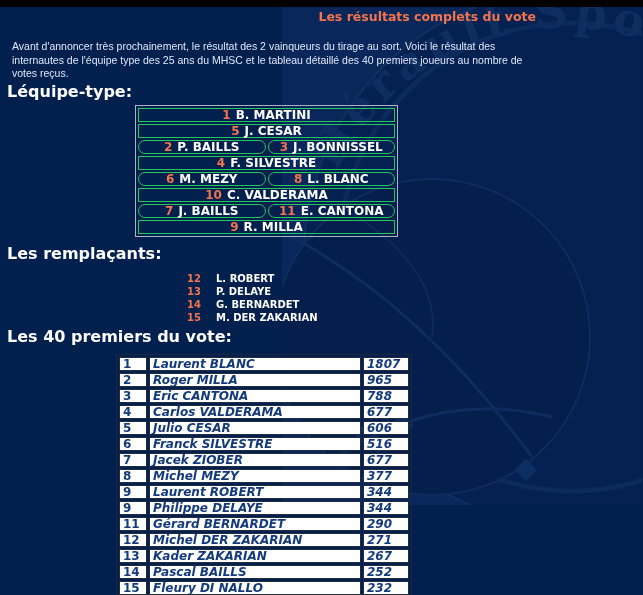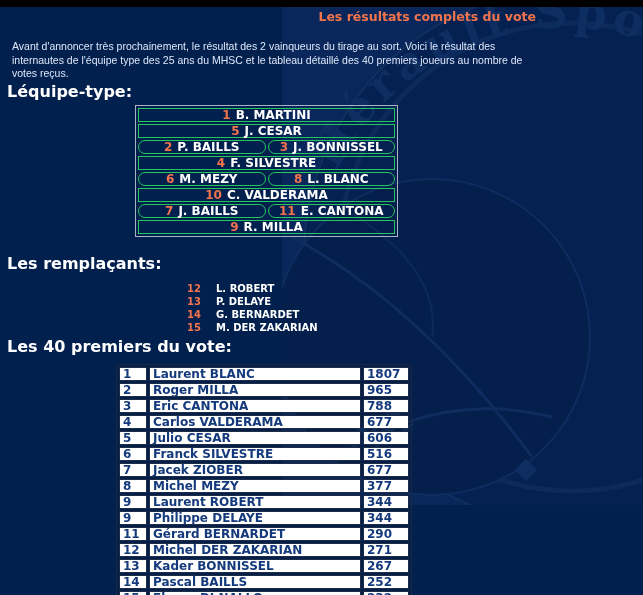--- a/index.html
+++ b/index.html
@@ -9,42 +9,42 @@
   .watermark{position:absolute;left:282px;top:7px;z-index:0;}
   .content{position:relative;z-index:1;padding-top:9px;}
 
   .title{width:536px;text-align:right;color:#f2744d;font-size:12.5px;font-weight:bold;}
 
   .intro{margin-top:16px;padding-left:12px;width:532px;color:#dfe7fa;
          font-family:"Liberation Sans",sans-serif;font-size:10.5px;line-height:13.5px;}
 
   .section-h{color:#ffffff;font-weight:bold;font-size:16px;line-height:14px;margin:0 0 0 7px;}
   .h-team{margin-top:4px;}
-  .h-subs{margin-top:20px;}
+  .h-subs{margin-top:10px;}
   .h-top40{margin-top:6px;}
 
   table{border-collapse:separate;}
 
   .team-table{margin:6px 0 0 135px;border-spacing:2px;border:1px solid #a9b4c9;width:263px;}
   .team-table td{border:1px solid #22c55e;text-align:center;font-size:12px;font-weight:bold;
                  color:#ffffff;line-height:12px;padding:0 2px;white-space:nowrap;}
   .team-table td.half{width:50%;border-radius:7px;}
   .num{color:#f2744d;margin-right:5px;}
 
   .subs-table{margin:11px 0 0 187px;border-spacing:0;}
   .subs-table td{font-size:10px;font-weight:bold;line-height:13px;padding:0;white-space:nowrap;}
   .subs-table td.s-num{color:#f2744d;width:18px;padding-right:11px;}
   .subs-table td.s-name{color:#ffffff;}
 
   .vote-table{margin:10px 0 0 116px;border-spacing:2px;border:1px solid #1c2740;}
   .vote-table td{background:#ffffff;border:1px solid #212b42;color:#143a7c;font-weight:bold;
                  font-size:12px;line-height:12px;padding:0 3px;white-space:nowrap;overflow:hidden;}
   .vote-table td.c-rank{width:20px;}
-  .vote-table td.c-name{width:204px;}
-  .vote-table td.c-votes{width:38px;}
+  .vote-table td.c-name{width:204px;font-style:italic;}
+  .vote-table td.c-votes{width:38px;font-style:italic;}
 </style>
 </head>
 <body>
 
 <div class="page">
   <div class="topbar"></div>
 
   <svg class="watermark" width="360" height="498" viewBox="0 0 360 498">
     <rect x="0" y="0" width="360" height="498" fill="#09275a"></rect>
     <circle cx="290" cy="250" r="268" fill="#052152" stroke="#10305f" stroke-width="2"></circle>
@@ -184,21 +184,21 @@
         <td class="c-name">Gérard BERNARDET</td>
         <td class="c-votes">290</td>
       </tr>
       <tr>
         <td class="c-rank">12</td>
         <td class="c-name">Michel DER ZAKARIAN</td>
         <td class="c-votes">271</td>
       </tr>
       <tr>
         <td class="c-rank">13</td>
-        <td class="c-name">Kader BONNISSEL</td>
+        <td class="c-name">Kader ZAKARIAN</td>
         <td class="c-votes">267</td>
       </tr>
       <tr>
         <td class="c-rank">14</td>
         <td class="c-name">Pascal BAILLS</td>
         <td class="c-votes">252</td>
       </tr>
       <tr>
         <td class="c-rank">15</td>
         <td class="c-name">Fleury DI NALLO</td>

